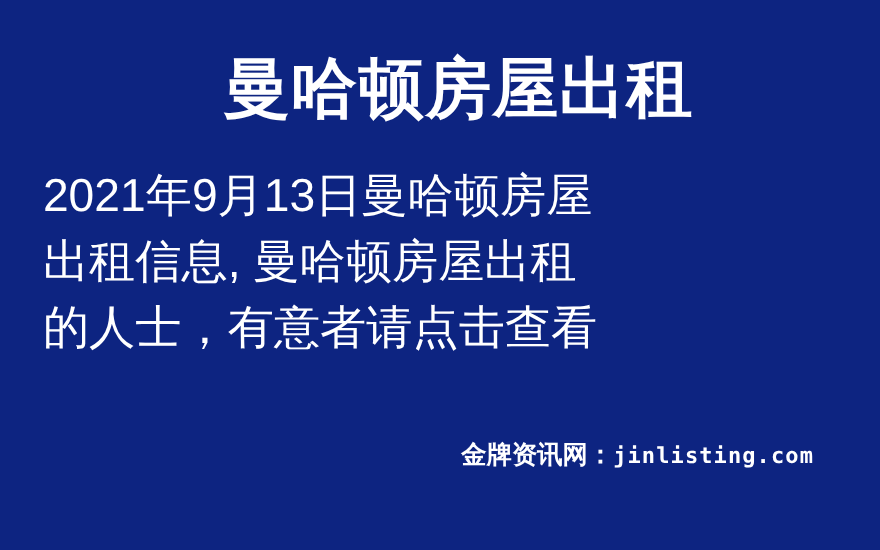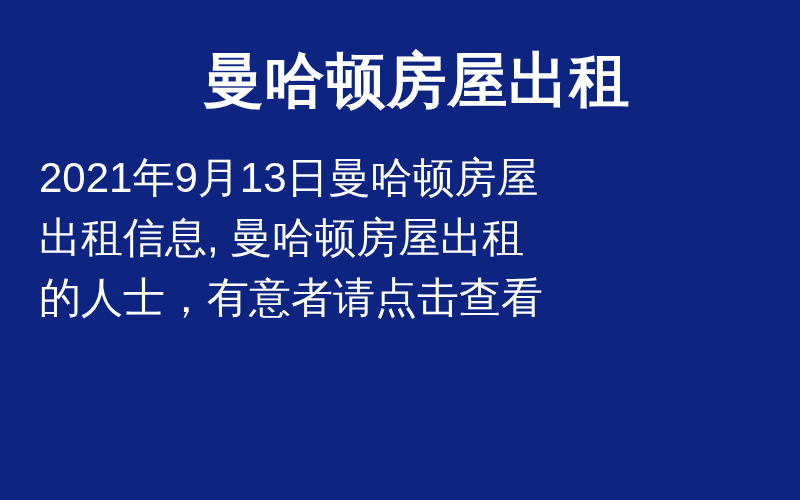--- a/index.html
+++ b/index.html
@@ -95,14 +95,17 @@
   <div id="title-block">
     <span id="poster-title">曼哈顿房屋出租</span>
   </div>
 
   <div id="body-block">
     <span class="body-line">2021年9月13日曼哈顿房屋</span>
     <span class="body-line">出租信息, 曼哈顿房屋出租</span>
     <span class="body-line">的人士，有意者请点击查看</span>
   </div>
 
+  <div id="footer-block">
+    <span id="footer-brand">金牌资讯网：</span><span id="footer-url">jinlisting.com</span>
+  </div>
 
 </div>
 
 </body></html>

